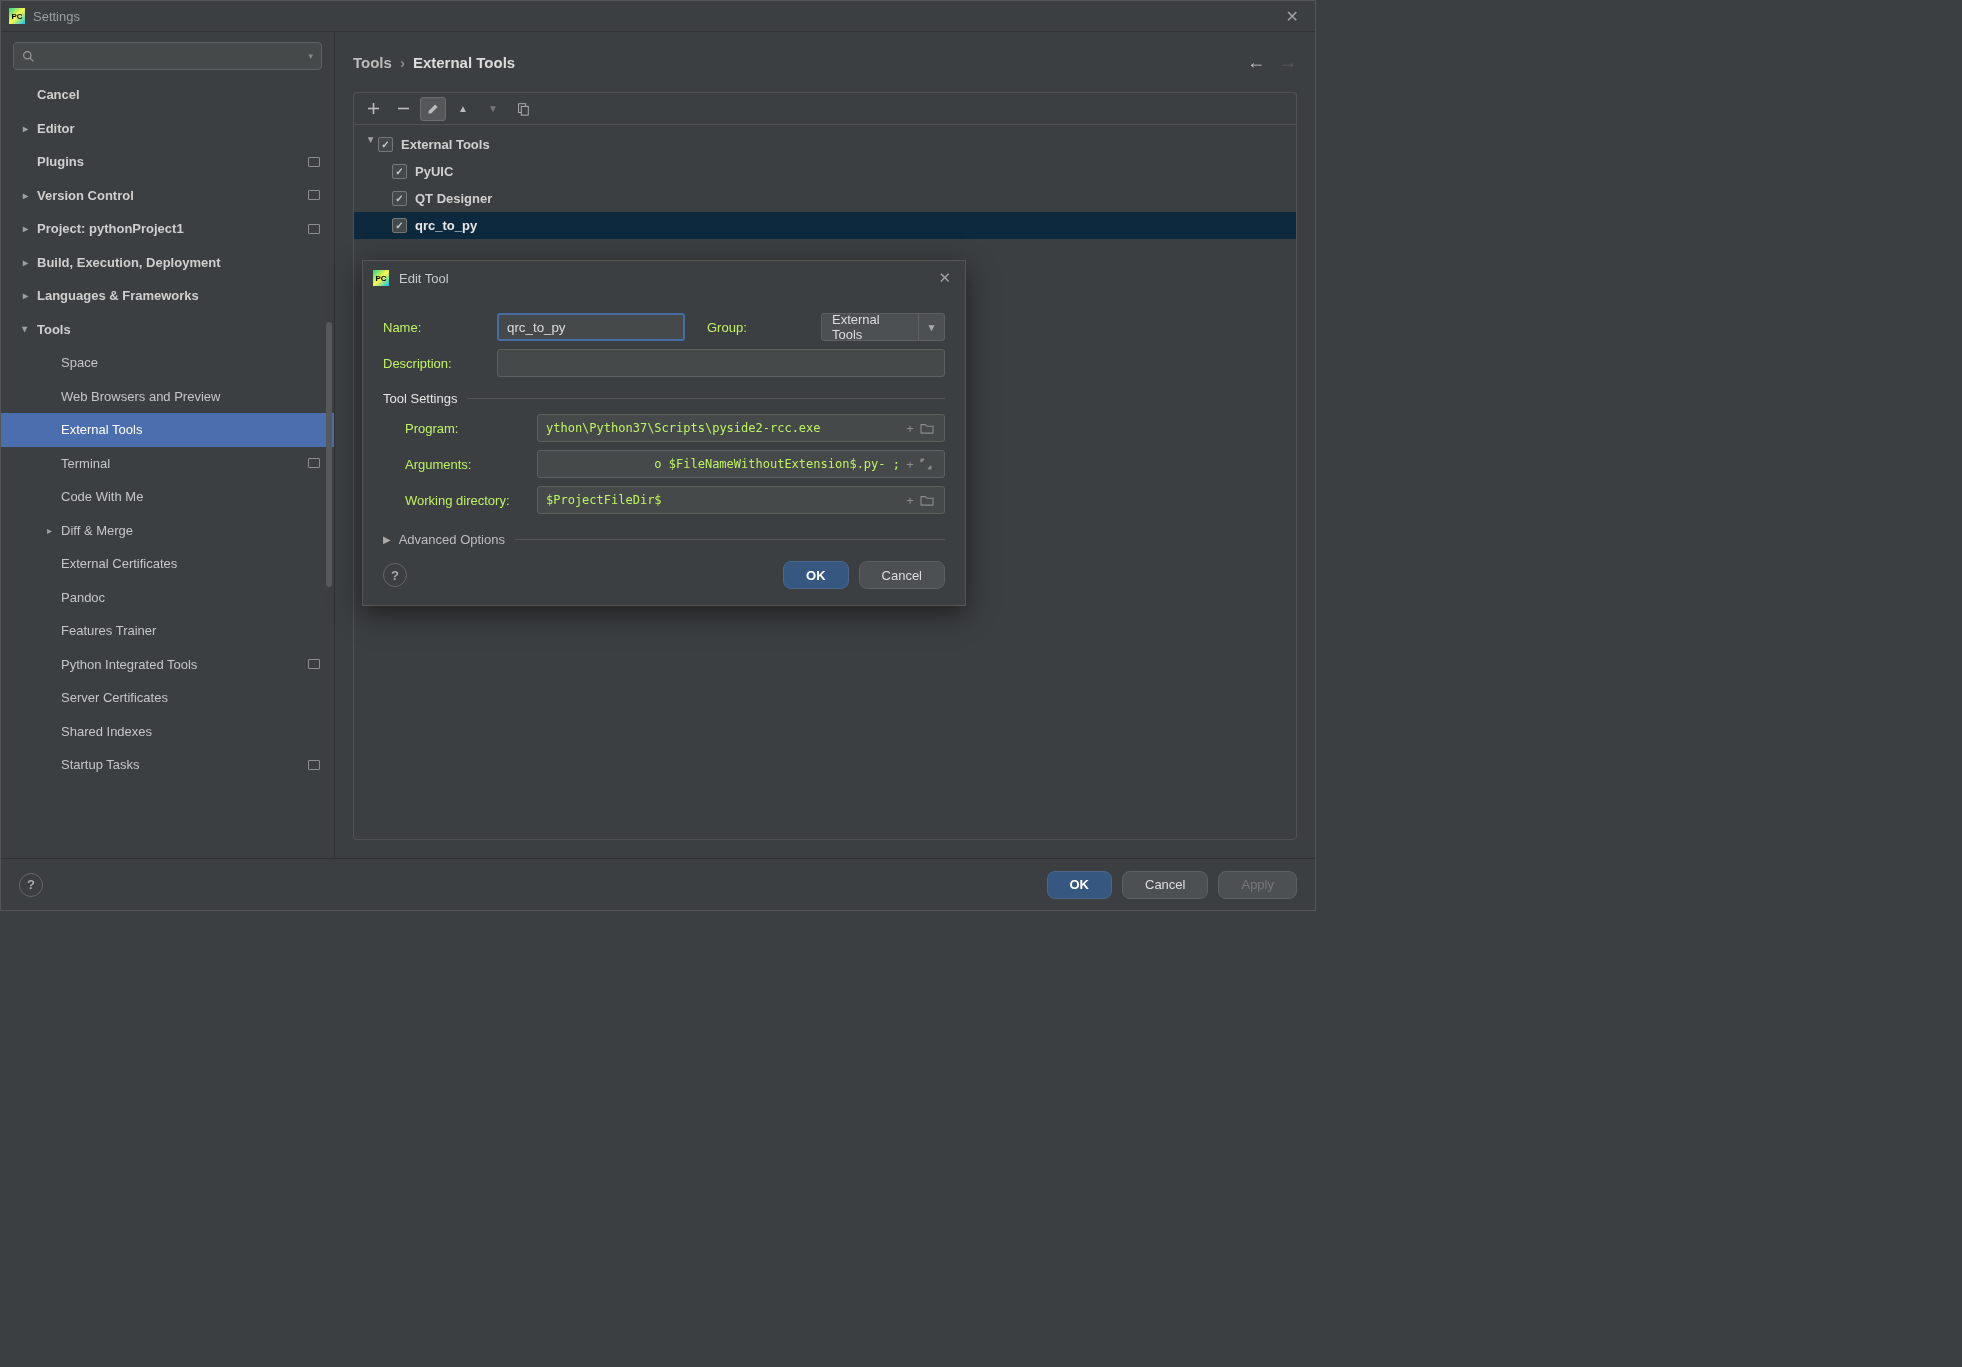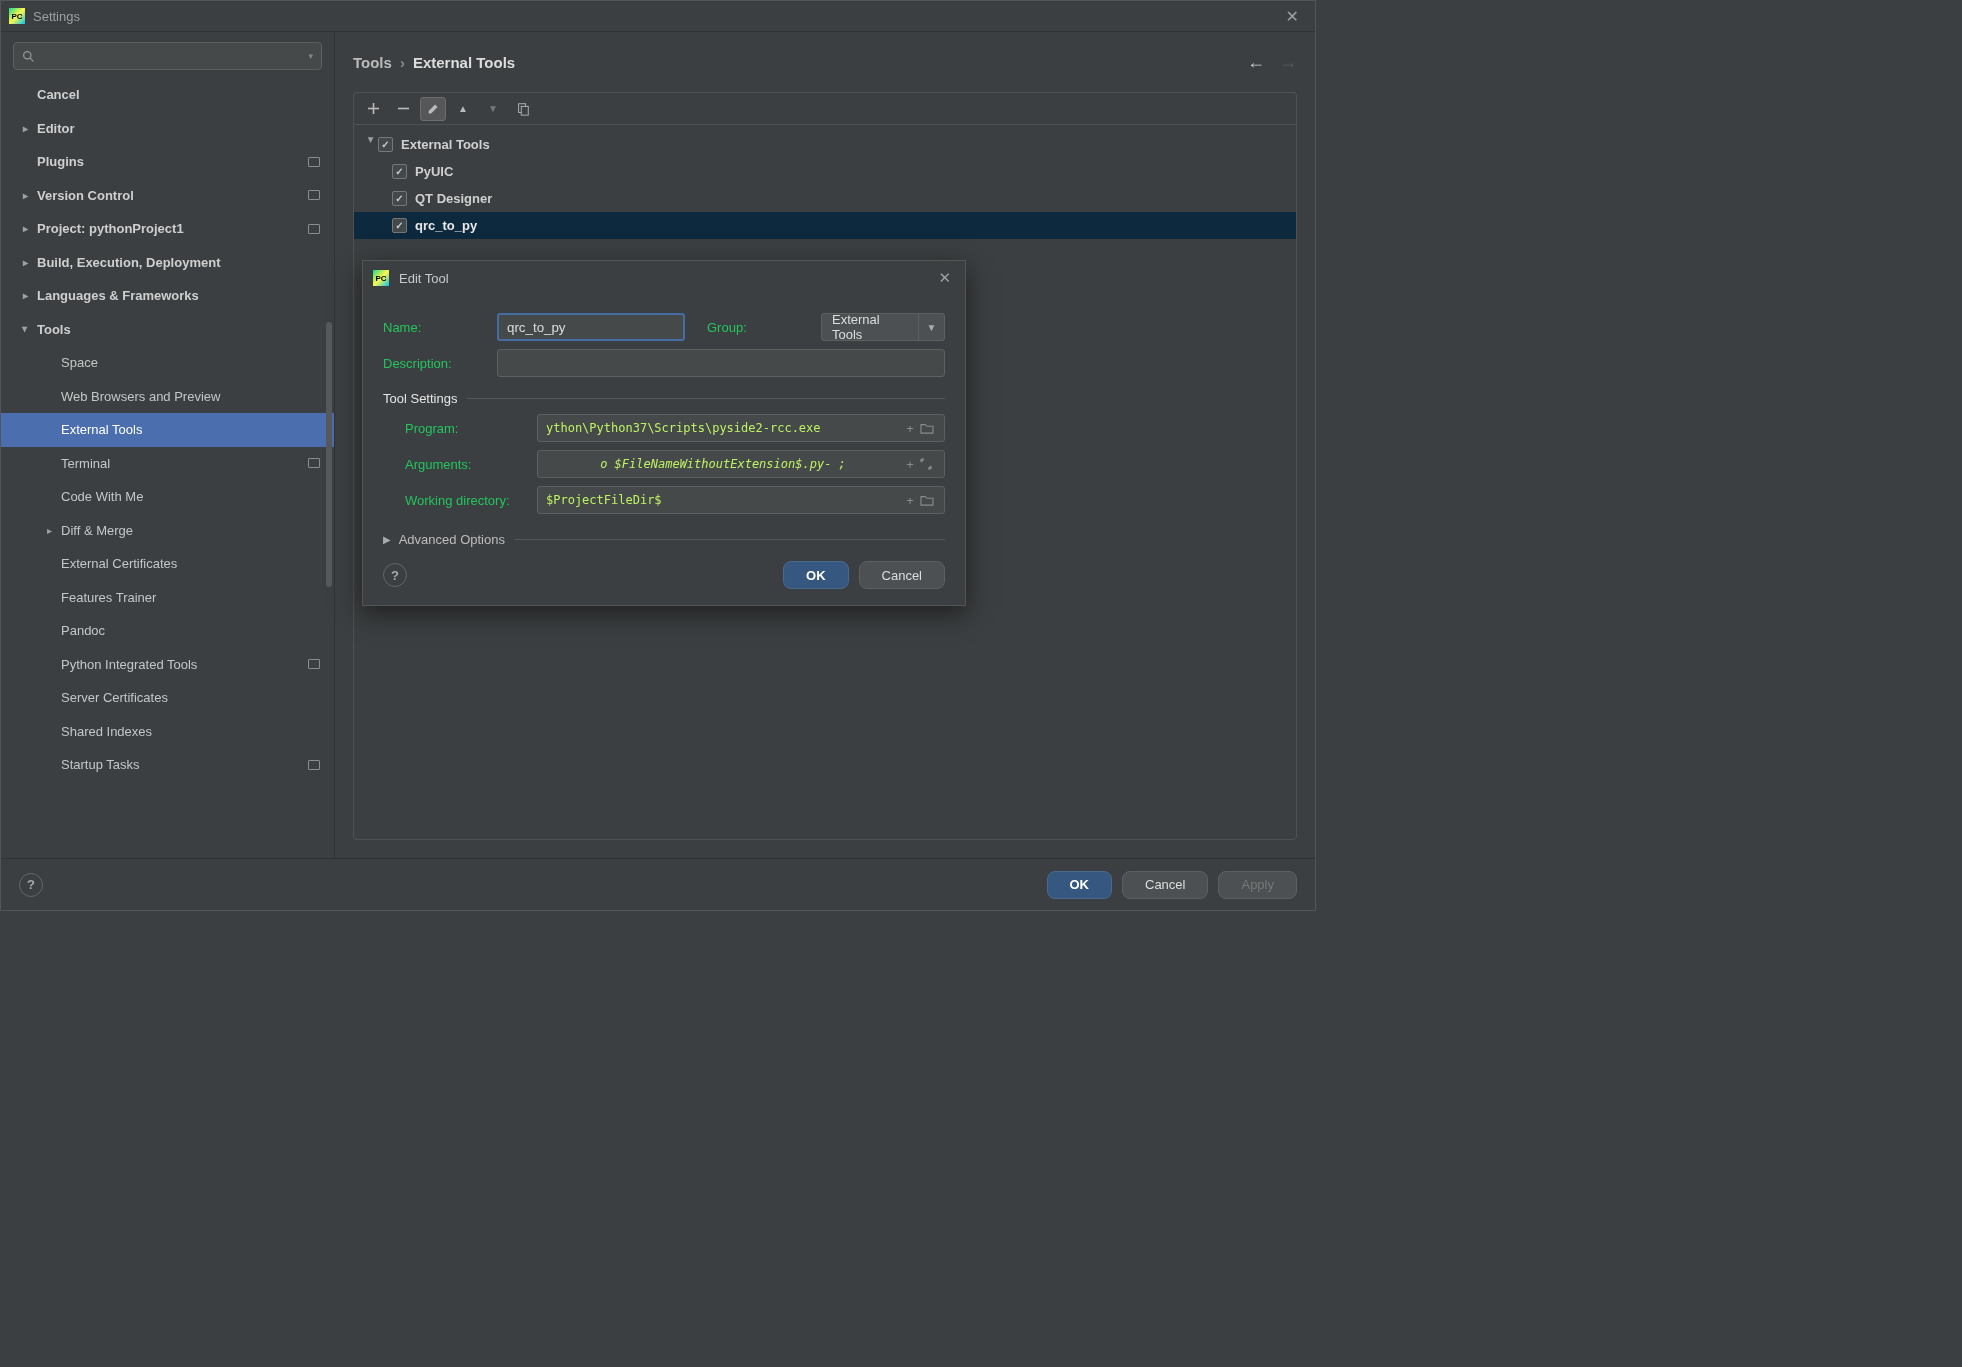--- a/index.html
+++ b/index.html
@@ -149,21 +149,21 @@
   box-shadow: 0 8px 24px rgba(0,0,0,.5);
 }
 .dlg-title {
   height: 34px; display: flex; align-items: center;
   padding: 0 10px; color: #c7cacc;
 }
 .dlg-title .pc-icon { margin-right: 10px;}
 .dlg-title .dlg-x { margin-left: auto; color: #a0a0a0; font-size: 15px; cursor:pointer; padding:4px;}
 .dlg-body { padding: 10px 20px 16px 20px; }
 .frow { display: flex; align-items: center; margin: 8px 0; gap: 14px; }
-.frow label { color: #22c55e; min-width: 100px; }
+.frow label { color: #bef264; min-width: 100px; }
 .tinput {
   background: #45494a; border: 1px solid #5e6060; height: 28px;
   border-radius: 3px; color: #ddd; padding: 0 8px; outline: none;
 }
 .tinput.focus { border: 2px solid #466ca4; background: #45494a; }
 .group-label { min-width: 50px; margin-left: 8px; }
 .combo {
   display: flex; height: 28px; border: 1px solid #5e6060; border-radius: 3px;
   background: #4c5052;
 }
@@ -284,24 +284,24 @@
             <span>Code With Me</span>
           </div>
           <div class="item sub" style="padding-left: 60px;">
             <span class="chev" style="margin-left: -14px;">▸</span>
             <span>Diff &amp; Merge</span>
           </div>
           <div class="item sub">
             <span>External Certificates</span>
           </div>
           <div class="item sub">
+            <span>Pandoc</span>
+          </div>
+          <div class="item sub">
             <span>Features Trainer</span>
-          </div>
-          <div class="item sub">
-            <span>Pandoc</span>
           </div>
           <div class="item sub">
             <span>Python Integrated Tools</span>
             <span class="badge"></span>
           </div>
           <div class="item sub">
             <span>Server Certificates</span>
           </div>
           <div class="item sub">
             <span>Shared Indexes</span>
@@ -414,21 +414,21 @@
           <span class="mini">
             <svg width="14" height="12" viewBox="0 0 16 14">
                 <path d="M1 3h5l2 2h7v8H1z" fill="none" stroke="#8b8b8b" stroke-width="1.3"></path>
               </svg>
           </span>
         </div>
       </div>
       <div class="frow">
         <label>Arguments:</label>
         <div class="fieldbox">
-          <span class="val" style="direction:rtl;text-align:center;font-style:italic;">; -o $FileNameWithoutExtension$.py</span>
+          <span class="val" style="direction:rtl;text-align:right;">; -o $FileNameWithoutExtension$.py</span>
           <span class="mini">+</span>
           <span class="mini">
             <svg width="12" height="12" viewBox="0 0 12 12">
                 <path d="M1 4L4 1M1 1h3M1 1v3  M11 8L8 11M11 11h-3M11 11v-3" stroke="#8b8b8b" stroke-width="1.2" fill="none"></path>
               </svg>
           </span>
         </div>
       </div>
       <div class="frow">
         <label>Working directory:</label>

